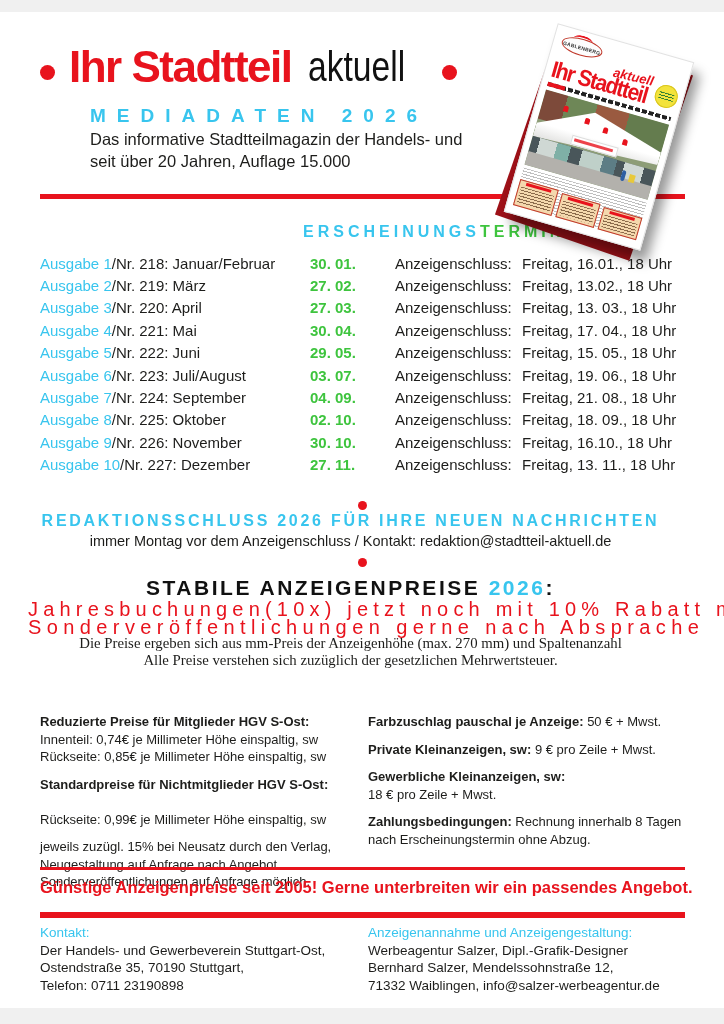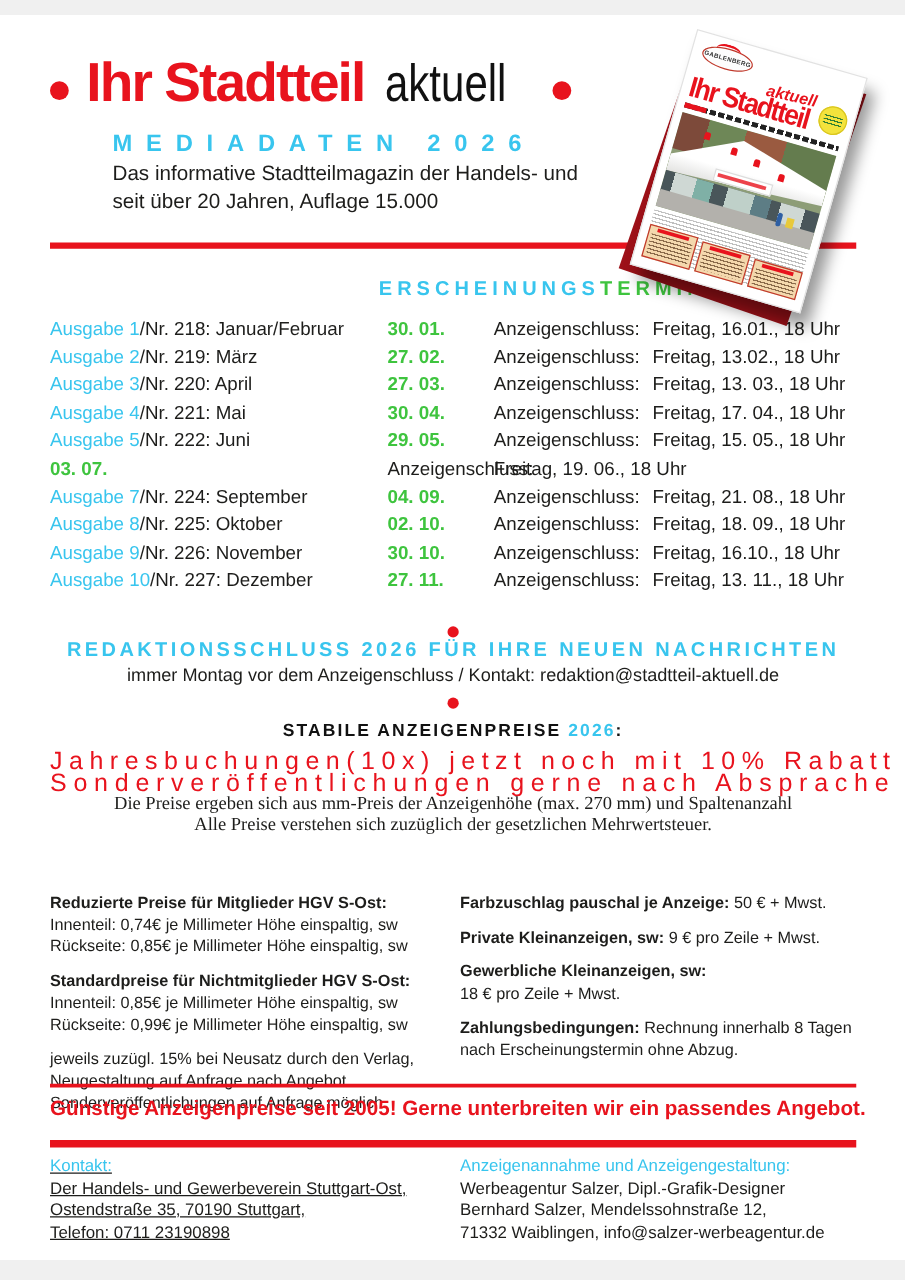--- a/index.html
+++ b/index.html
@@ -66,43 +66,43 @@
   .cyan{color:var(--cyan);}
   .green{color:var(--green);}
   .sch-table{position:absolute;top:240px;left:40px;width:648px;font-size:15px;}
   .sch-row{display:grid;grid-template-columns:270px 85px 127px auto;height:22.4px;align-items:center;}
   .c-issue{white-space:nowrap;}
   .c-issue .iss{color:var(--cyan);}
   .c-date{font-weight:700;}
   .c-dl,.c-dlv{white-space:nowrap;}
 
   
-  .center-band{position:absolute;left:40px;width:645px;text-align:center;white-space:nowrap;}
+  .center-band{position:absolute;left:28px;width:645px;text-align:center;white-space:nowrap;}
   .bullet{position:absolute;left:358px;width:9px;height:9px;border-radius:50%;background:var(--red);}
   .red-heading{font-size:16px;font-weight:700;letter-spacing:.17em;color:var(--cyan);}
   .plain-line{font-size:14.5px;color:#1d1d1b;}
-  .stab-heading{font-size:14px;font-weight:700;letter-spacing:.12em;color:#111;}
+  .stab-heading{font-size:21px;font-weight:700;letter-spacing:.12em;color:#111;}
   .red-spaced{font-size:20px;color:var(--red);letter-spacing:.26em;}
   .red-spaced.second{letter-spacing:.27em;}
   .note{font-size:14.8px;color:#1d1d1b;font-family:Liberation Serif, serif;}
 
   
   .price-col{position:absolute;top:701px;font-size:13px;line-height:17.5px;}
   .price-col.left{left:40px;width:328px;}
   .price-col.right{left:368px;width:320px;}
   .pgroup{margin-bottom:10px;}
   .pgroup b{font-weight:700;}
 
   
   .redline-2{position:absolute;top:855px;left:40px;width:645px;height:3px;background:var(--red);}
   .banner{position:absolute;top:866px;left:40px;width:645px;text-align:center;font-size:16.5px;font-weight:700;
     color:var(--red);white-space:nowrap;}
   .redline-3{position:absolute;top:900px;left:40px;width:645px;height:6px;background:var(--red);}
   .contact{position:absolute;top:912px;font-size:13.5px;line-height:17.5px;}
-  .contact.left{left:40px;width:320px;text-decoration:underline;}
+  .contact.left{left:40px;width:320px;}
   .contact.right{left:368px;width:330px;}
   .contact .chead{color:var(--cyan);}
   :root{--red:#e8131d;--cyan:#38c5ee;--green:#3ec43e;}
 </style>
 </head>
 <body>
 
 <div class="page">
 
   <div class="title-row">
@@ -184,20 +184,21 @@
     </div>
 
     <div class="sch-row">
       <span class="c-issue"><span class="iss">Ausgabe 5</span><span>/Nr. 222: Juni</span></span>
       <span class="c-date green">29. 05.</span>
       <span class="c-dl">Anzeigenschluss:</span>
       <span class="c-dlv">Freitag, 15. 05., 18 Uhr</span>
     </div>
 
     <div class="sch-row">
+      <span class="c-issue"><span class="iss">Ausgabe 6</span><span>/Nr. 223: Juli/August</span></span>
       <span class="c-date green">03. 07.</span>
       <span class="c-dl">Anzeigenschluss:</span>
       <span class="c-dlv">Freitag, 19. 06., 18 Uhr</span>
     </div>
 
     <div class="sch-row">
       <span class="c-issue"><span class="iss">Ausgabe 7</span><span>/Nr. 224: September</span></span>
       <span class="c-date green">04. 09.</span>
       <span class="c-dl">Anzeigenschluss:</span>
       <span class="c-dlv">Freitag, 21. 08., 18 Uhr</span>
@@ -233,21 +234,21 @@
   <div class="center-band stab-heading" style="top:564px">
     <span>STABILE ANZEIGENPREISE</span><span class="cyan"> 2026</span><span>:</span>
   </div>
   <div class="center-band red-spaced" style="top:586px">Jahresbuchungen(10x) jetzt noch mit 10% Rabatt möglich</div>
   <div class="center-band red-spaced second" style="top:604px">Sonderveröffentlichungen gerne nach Absprache</div>
   <div class="center-band note" style="top:623px">Die Preise ergeben sich aus mm-Preis der Anzeigenhöhe (max. 270 mm) und Spaltenanzahl</div>
   <div class="center-band note" style="top:640px">Alle Preise verstehen sich zuzüglich der gesetzlichen Mehrwertsteuer.</div>
 
   <div class="price-col left">
       <div class="pgroup"><b>Reduzierte Preise für Mitglieder HGV S-Ost:</b><br><span>Innenteil: 0,74€ je Millimeter Höhe einspaltig, sw</span><br><span>Rückseite: 0,85€ je Millimeter Höhe einspaltig, sw</span></div>
-      <div class="pgroup"><b>Standardpreise für Nichtmitglieder HGV S-Ost:</b><br><span>Innenteil: 0,85€ je Millimeter Höhe einspaltig, sw</span><br><span>Rückseite: 0,99€ je Millimeter Höhe einspaltig, sw</span></div>
+      <div class="pgroup"><b>Standardpreise für Nichtmitglieder HGV S-Ost:</b><br><br><span>Rückseite: 0,99€ je Millimeter Höhe einspaltig, sw</span></div>
       <div class="pgroup"><span>jeweils zuzügl. 15% bei Neusatz durch den Verlag,</span><br><span>Neugestaltung auf Anfrage nach Angebot.</span><br><span>Sonderveröffentlichungen auf Anfrage möglich.</span></div>
     </div>
   <div class="price-col right">
       <div class="pgroup"><b>Farbzuschlag pauschal je Anzeige:</b> <span>50 € + Mwst.</span></div>
       <div class="pgroup"><b>Private Kleinanzeigen, sw:</b> <span>9 € pro Zeile + Mwst.</span></div>
       <div class="pgroup"><b>Gewerbliche Kleinanzeigen, sw:</b><br><span>18 € pro Zeile + Mwst.</span></div>
       <div class="pgroup"><b>Zahlungsbedingungen:</b> <span>Rechnung innerhalb 8 Tagen nach Erscheinungstermin ohne Abzug.</span></div>
     </div>
 
   <div class="redline-2"></div>

